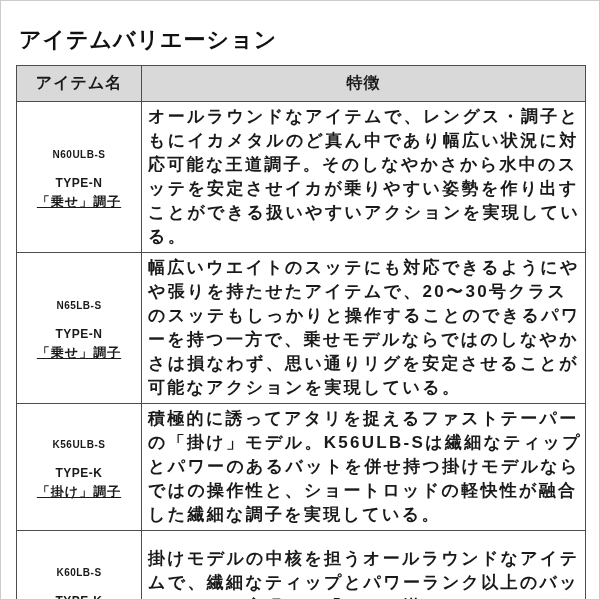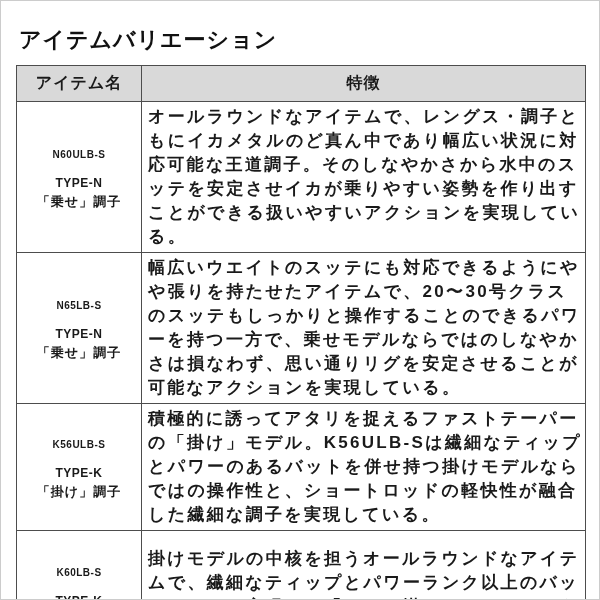--- a/index.html
+++ b/index.html
@@ -59,20 +59,21 @@
     font-weight: bold;
     line-height: 17px;
     letter-spacing: 0.5px;
     margin-top: 10px;
   }
   .model-action {
     font-size: 13px;
     font-weight: bold;
     line-height: 19px;
     letter-spacing: 1px;
+    text-decoration: underline;
   }
   td.desc-cell {
     vertical-align: middle;
     padding: 3px 3px 3px 6px;
     font-size: 17px;
     font-weight: bold;
     line-height: 24px;
     letter-spacing: 2.3px;
     text-align: left;
     margin-left: 48px;

